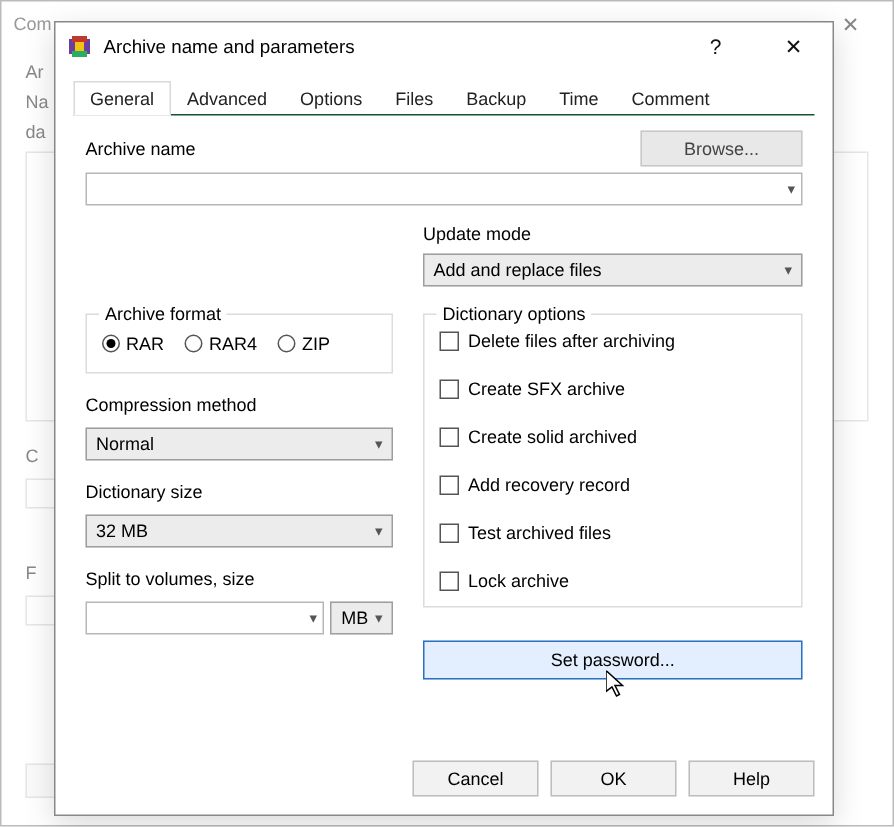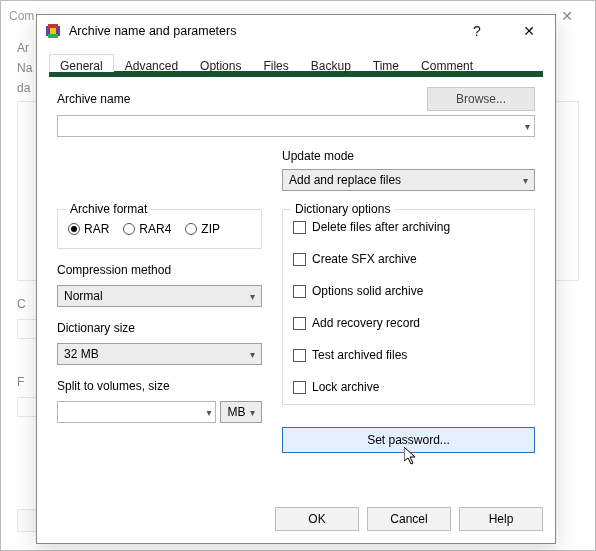--- a/index.html
+++ b/index.html
@@ -91,21 +91,21 @@
     font-size: 14px;
     color: #111;
   }
   .modal .content {
     flex: 1;
     padding: 6px 12px 8px 12px;
     display: flex; flex-direction: column;
   }
   .tabs {
     display: flex;
-    border-bottom: 6px solid #14532d;
+    border-bottom: 1px solid #14532d;
     height: 24px;
     font-size: 12px;
   }
   .tab {
     padding: 4px 10px 3px 10px;
     border: 1px solid transparent;
     border-bottom: none;
     position: relative;
     color: #222;
     top: 1px;
@@ -351,21 +351,21 @@
               <label class="chk">
                 <span class="box"></span>
                 <span>Delete files after archiving</span>
               </label>
               <label class="chk">
                 <span class="box"></span>
                 <span>Create SFX archive</span>
               </label>
               <label class="chk">
                 <span class="box"></span>
-                <span>Options solid archive</span>
+                <span>Create solid archived</span>
               </label>
               <label class="chk">
                 <span class="box"></span>
                 <span>Add recovery record</span>
               </label>
               <label class="chk">
                 <span class="box"></span>
                 <span>Test archived files</span>
               </label>
               <label class="chk">
@@ -376,21 +376,21 @@
           </div>
           <div class="small-gap"></div>
           <div class="setpw">Set password...</div>
         </div>
       </div>
 
     </div>
   </div>
 
   <div class="btnbar">
+    <div class="btn">Cancel</div>
     <div class="btn">OK</div>
-    <div class="btn">Cancel</div>
     <div class="btn">Help</div>
   </div>
 </div>
 
 <svg class="cursor" viewBox="0 0 16 20">
   <polygon points="0,0 0,14 4,11 7,17 9,16 6,10 11,10" fill="#fff" stroke="#000" stroke-width="1"></polygon>
 </svg>
 
 </body></html>

